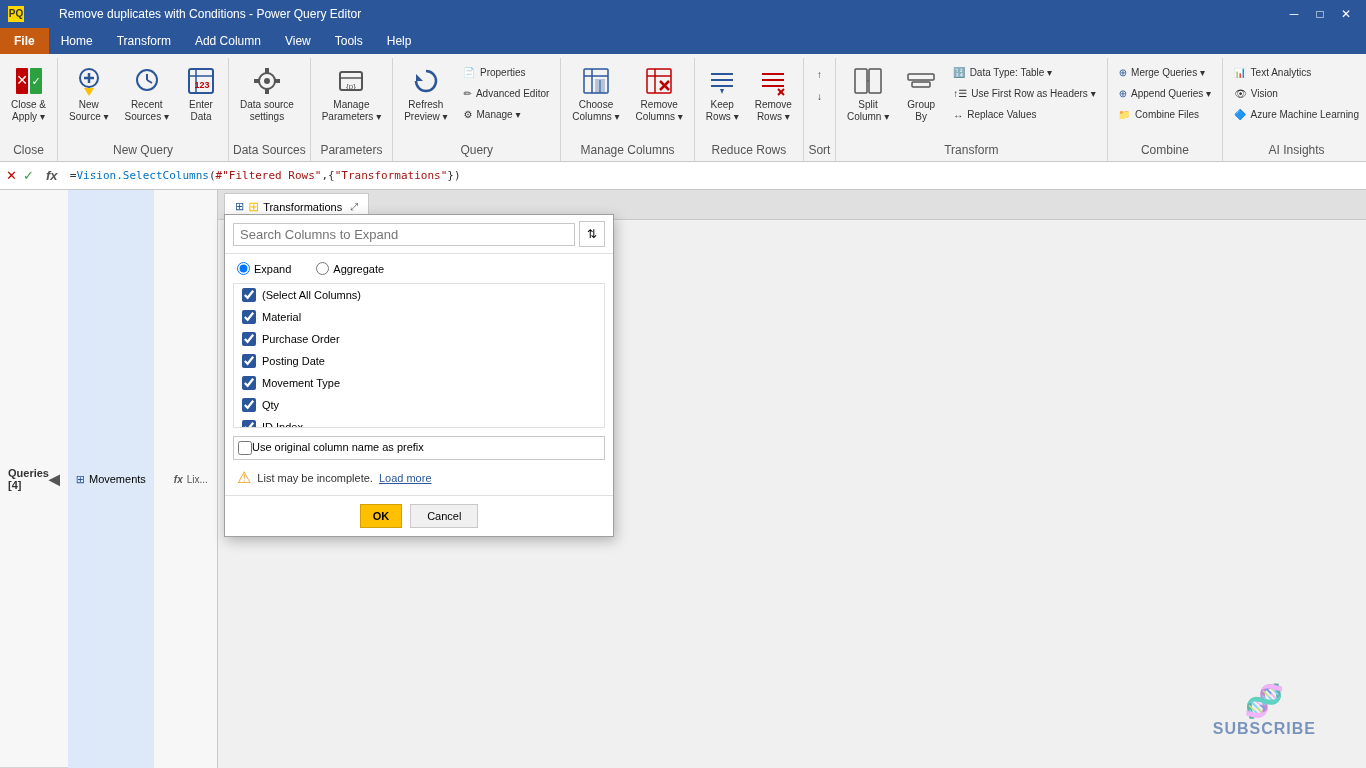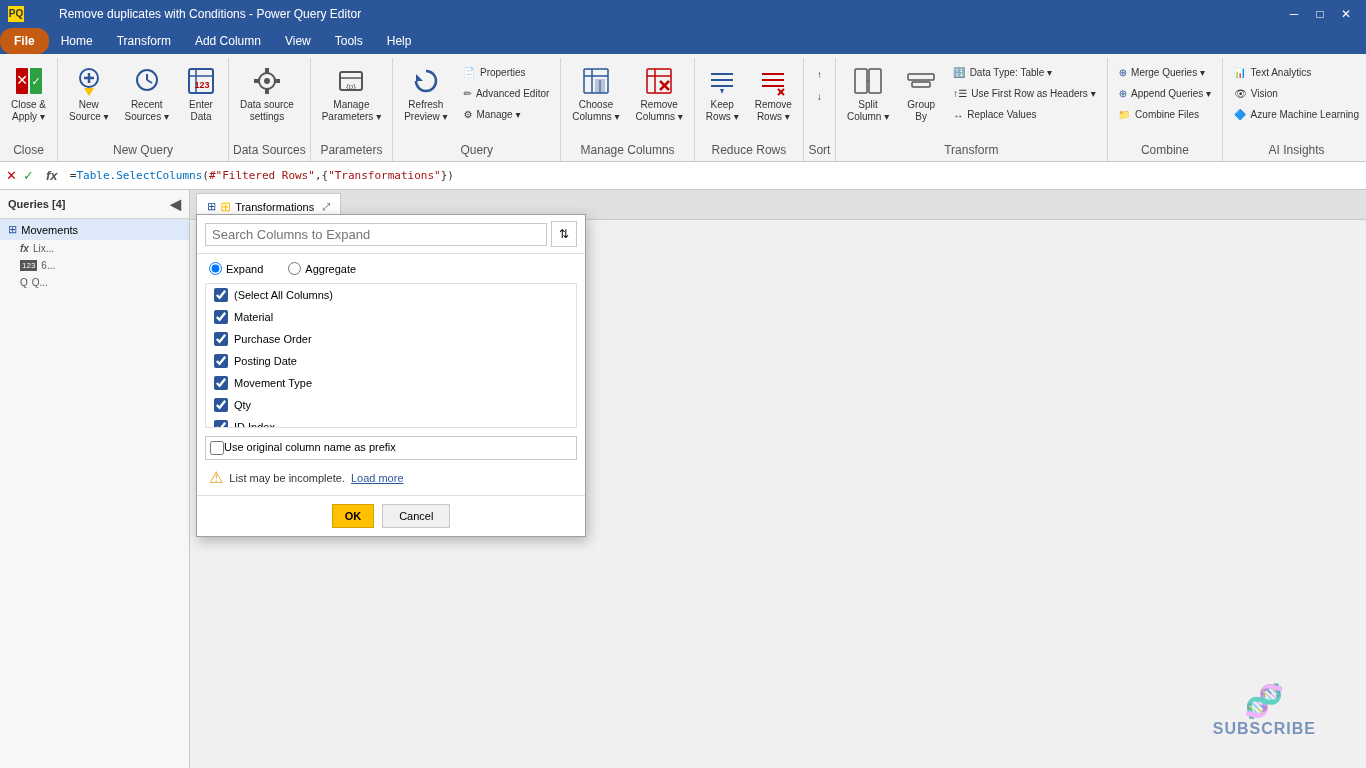--- a/index.html
+++ b/index.html
@@ -35,21 +35,20 @@
       padding: 0 12px;
       display: flex;
       align-items: center;
       cursor: pointer;
       font-size: 12px;
     }
     .menu-item.file {
       background: #c55a11;
       padding: 0 14px;
       font-weight: bold;
-      border-radius: 12px;
     }
 
     
     .ribbon {
       background: #f3f3f3;
       border-bottom: 1px solid #c8c8c8;
       display: flex;
       align-items: stretch;
       min-height: 100px;
       padding: 4px 0 0 0;
@@ -125,25 +124,25 @@
 
     
     .main-area {
       display: flex;
       height: calc(768px - 28px - 26px - 108px - 28px);
       background: #f0f0f0;
     }
 
     
     .sidebar {
-      width: 190px;
+      width: 218px;
       background: #f7f7f7;
       border-right: 1px solid #c8c8c8;
       display: flex;
-      flex-direction: column;
+      flex-direction: row;
     }
     .sidebar-header {
       padding: 6px 8px;
       font-size: 11px;
       font-weight: bold;
       color: #333;
       border-bottom: 1px solid #d4d4d4;
       display: flex;
       align-items: center;
       justify-content: space-between;
@@ -651,21 +650,21 @@
   </div>
 
 </div>
 
 <div class="formula-bar">
   <span style="color:#c00000; cursor:pointer; font-size:13px;">✕</span>
   <span style="color:#2da040; cursor:pointer; font-size:13px;">✓</span>
   <span class="fx-label">fx</span>
   <div style="flex:1; display:flex; align-items:center;">
     <span class="formula-text" style="color:#333;">= </span>
-    <span class="formula-text" style="color:#0070c0;">Table.SelectColumns</span>
+    <span class="formula-text" style="color:#0070c0;">Vision.SelectColumns</span>
     <span class="formula-text" style="color:#333;">(</span>
     <span class="formula-text" style="color:#a31515;">#"Filtered Rows"</span>
     <span class="formula-text" style="color:#333;">,{</span>
     <span class="formula-text" style="color:#a31515;">"Transformations"</span>
     <span class="formula-text" style="color:#333;">})</span>
   </div>
 </div>
 
 <div class="main-area">
 

